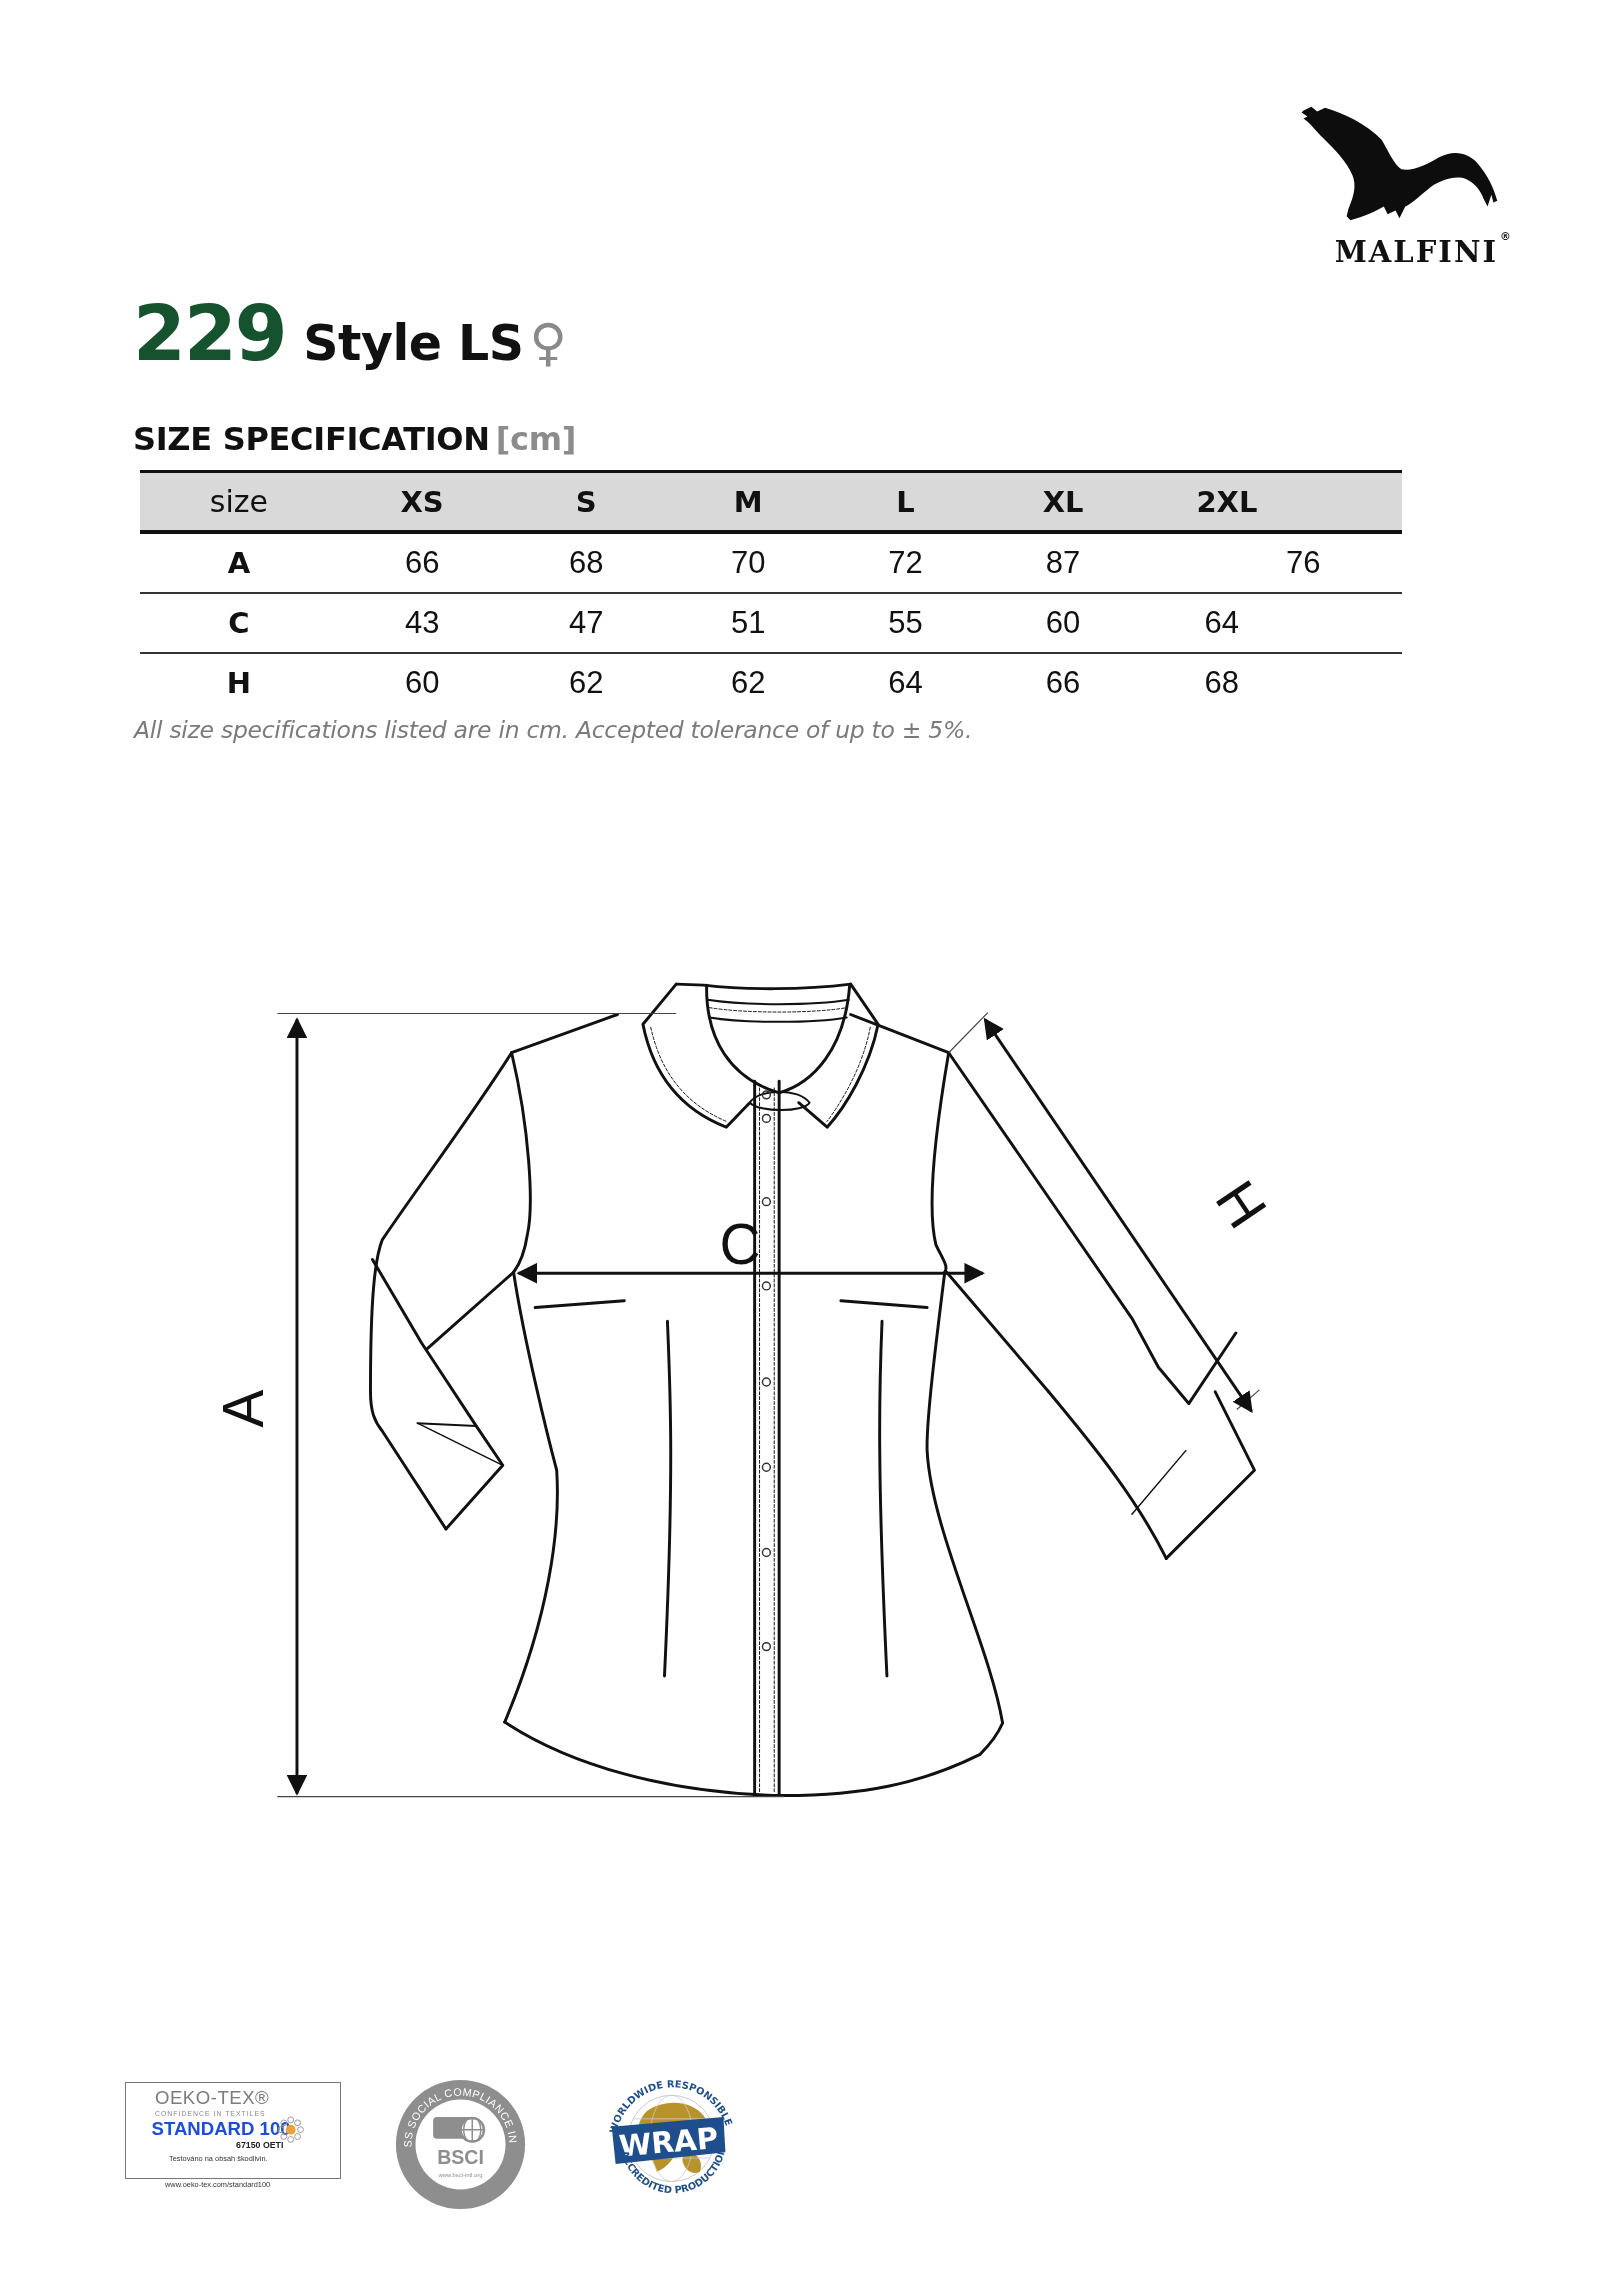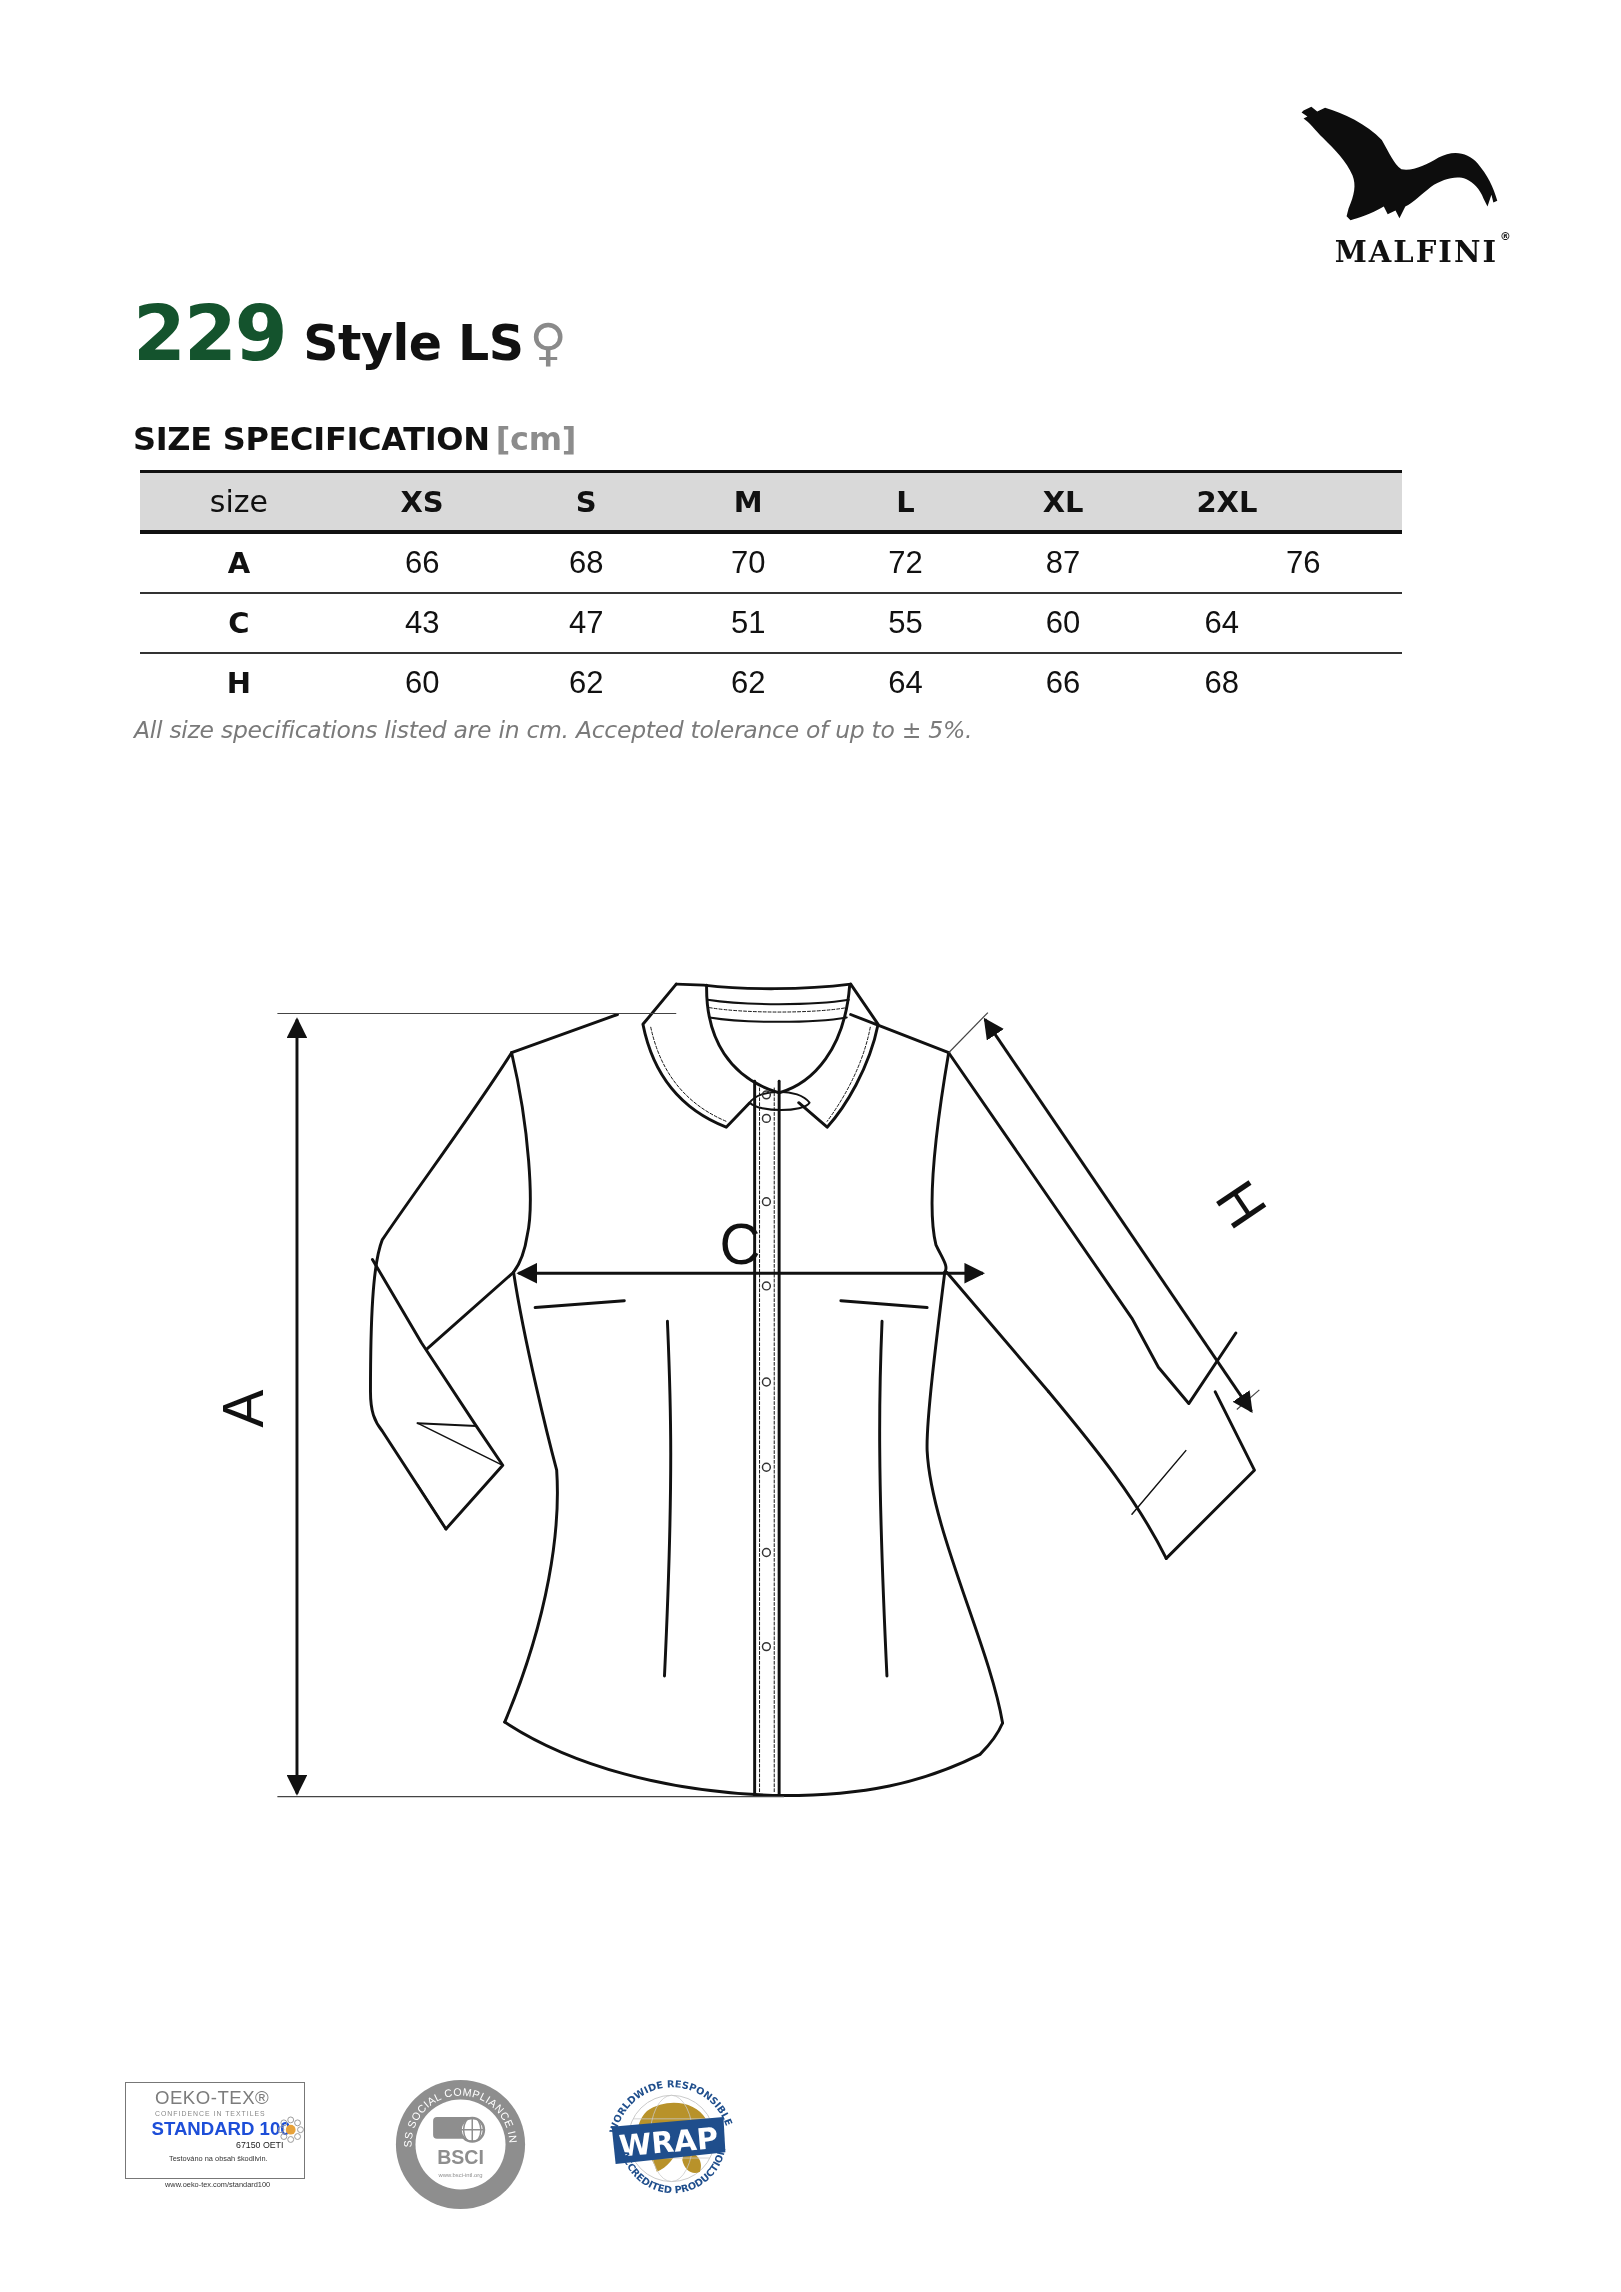--- a/index.html
+++ b/index.html
@@ -40,29 +40,29 @@
 
   #note { left:134px; top:716px; font-style:italic; font-size:23.5px; color:#7a7a7a;
           font-family:"DejaVu Sans", sans-serif; font-weight:normal; letter-spacing:-0.3px;
           white-space:nowrap; }
 
   
   #diagram { left:0; top:941px; width:1621px; height:882px; }
   .lbl { font-family:"Liberation Sans", sans-serif; font-size:58px; fill:#111; }
 
   
-  #oeko { left:125px; top:2082px; width:180px; height:97px; border:1px solid #777;
+  #oeko { left:125px; top:2082px; width:216px; height:97px; border:1px solid #777;
           background:#fff; box-sizing:border-box; }
   #oeko .t1 { position:absolute; left:29px; top:3.9px; font-size:18.6px; color:#7c7c7c;
               font-family:"Liberation Sans", sans-serif; letter-spacing:0.5px; }
   #oeko .t2 { position:absolute; left:29px; top:27.4px; font-size:6.9px; color:#888;
               letter-spacing:1px; font-family:"Liberation Sans", sans-serif; }
   #oeko .t3 { position:absolute; left:25.5px; top:35px; font-size:18.6px; font-weight:bold; color:#1d4ed8;
               font-family:"Liberation Sans", sans-serif; }
-  #oeko .t4 { position:absolute; left:110px; top:57px; font-size:8.8px; font-weight:normal; color:#222;
+  #oeko .t4 { position:absolute; left:110px; top:57px; font-size:8.8px; font-weight:bold; color:#222;
               font-family:"Liberation Sans", sans-serif; }
   #oeko .t5 { position:absolute; left:43px; top:71px; font-size:7.4px; color:#333;
               font-family:"Liberation Sans", sans-serif; }
   #oeko .t6 { position:absolute; left:39px; top:81px; font-size:7.4px; color:#333;
               font-family:"Liberation Sans", sans-serif;margin-top:16px; }
   #oeko .flower { position:absolute; left:151px; top:33px; width:27.4px; height:27.4px; }
 
   #bsci { left:392px; top:2076px; width:137px; height:137px; }
   #wrap { left:598px; top:2062px; width:147px; height:147px; }
 </style>

